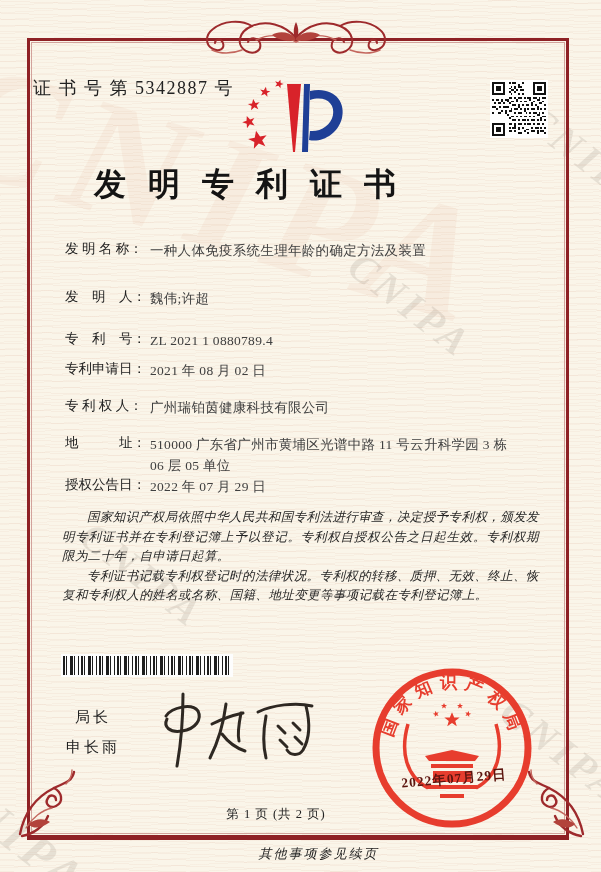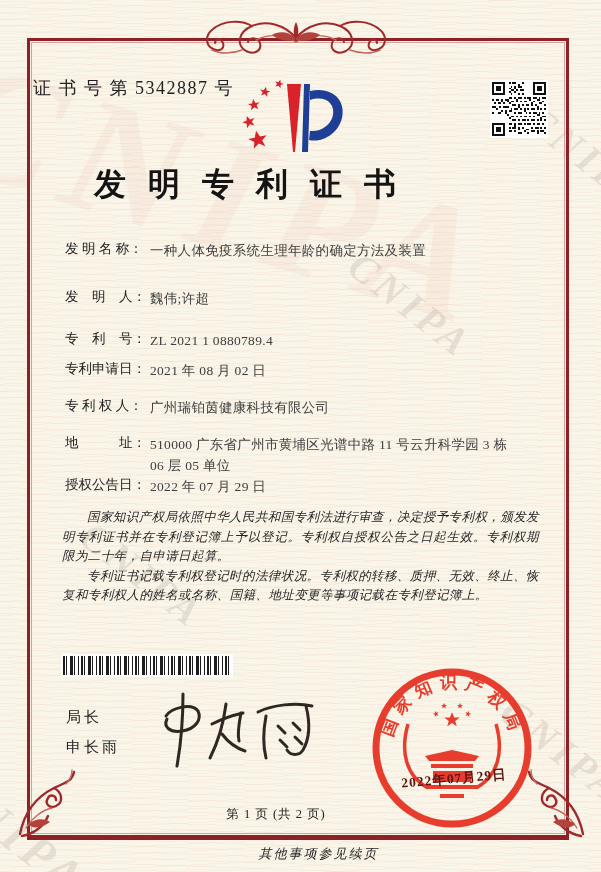--- a/index.html
+++ b/index.html
@@ -70,21 +70,21 @@
 
   .barcode{
     position:absolute;left:63px;top:656px;width:168px;height:19px;z-index:4;
     background:
       repeating-linear-gradient(90deg,
         #1d1d1d 0 2px,#fdfdfd 2px 3px,#1d1d1d 3px 4px,#fdfdfd 4px 7px,
         #1d1d1d 7px 10px,#fdfdfd 10px 11px,#1d1d1d 11px 12px,#fdfdfd 12px 15px,
         #1d1d1d 15px 16px,#fdfdfd 16px 18px);
     outline:2px solid #fdfdfd;
   }
-  .officer{position:absolute;left:66px;top:708px;z-index:4;font-size:15px;letter-spacing:3px;color:#1d1d1d;}
+  .officer{position:absolute;left:66px;top:708px;z-index:4;font-size:15px;letter-spacing:3px;color:#1d1d1d;text-align:center;}
   .officer div{margin-bottom:11px;}
   .signature{position:absolute;left:150px;top:688px;z-index:5;}
 
   .seal{position:absolute;left:372px;top:668px;z-index:5;}
   .seal-date{
     position:absolute;left:366px;top:770px;width:176px;z-index:6;
     text-align:center;font-weight:bold;font-size:13.5px;letter-spacing:1px;
     color:#5d150f;transform:rotate(-5deg);
   }
   .page-info{

